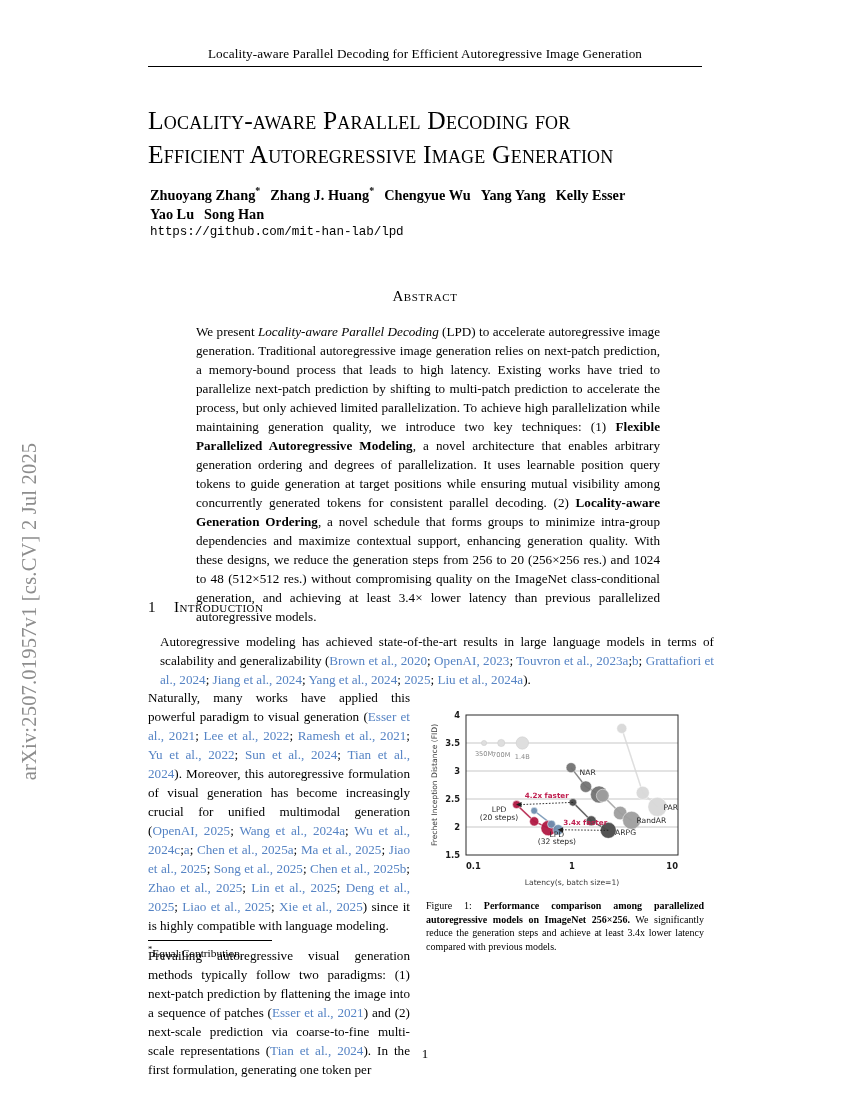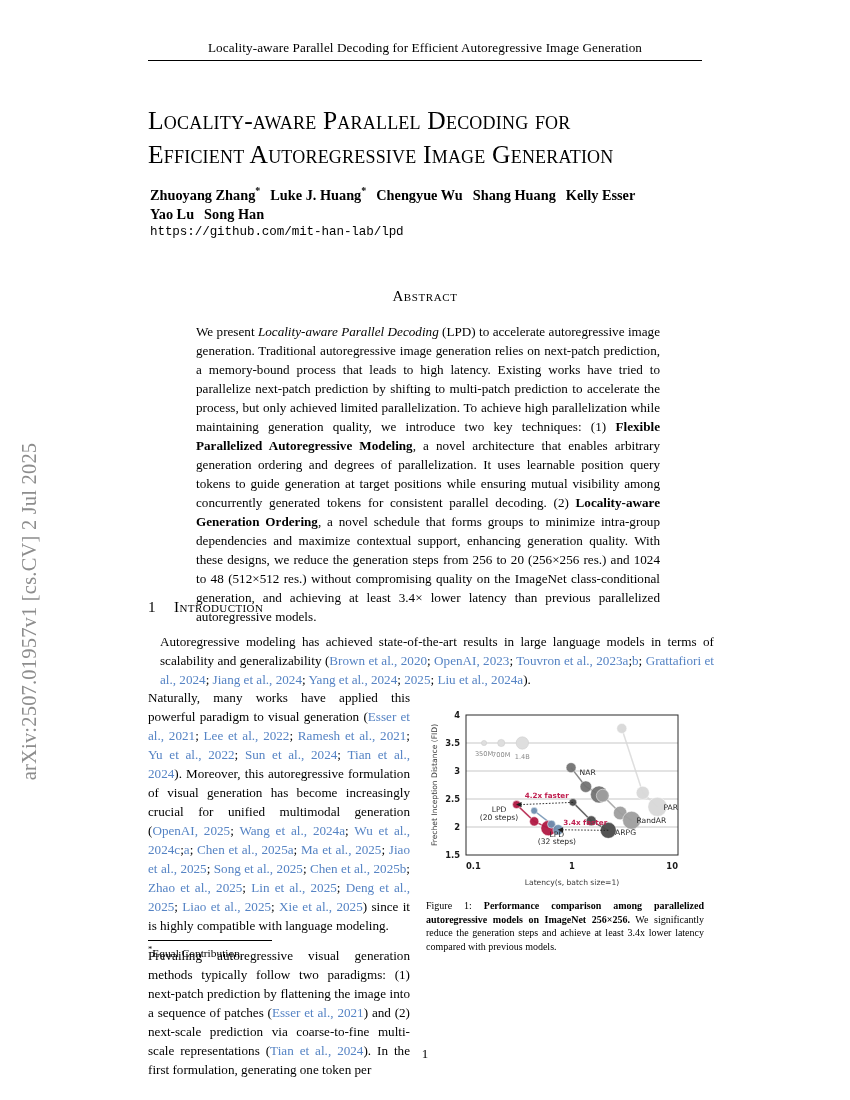--- a/index.html
+++ b/index.html
@@ -32,21 +32,21 @@
     letter-spacing: 0.2px;
     color: #8d8d8d;
     text-align: center;
     white-space: nowrap;
   }
 
   
   .runhead {
     position: absolute;
     left: 148px;
-    top: 40px;
+    top: 46px;
     width: 554px;
   }
   .runhead .rh-text {
     font-size: 13.2px;
     letter-spacing: 0.1px;
     text-align: center;
   }
   .runhead .rh-rule {
     margin-top: 4px;
     border-bottom: 1.1px solid #000;
@@ -235,21 +235,21 @@
     <div class="rh-text">Locality-aware Parallel Decoding for Efficient Autoregressive Image Generation</div>
     <div class="rh-rule"></div>
   </div>
 
   <div class="title">
     <div class="sc">Locality-aware Parallel Decoding for</div>
     <div class="sc">Efficient Autoregressive Image Generation</div>
   </div>
 
   <div class="authors">
-    <div class="auth-line" id="auth-line-1"><span>Zhuoyang Zhang</span><sup class="star">*</sup><span class="gap"></span><span>Luke J. Huang</span><sup class="star">*</sup><span class="gap"></span><span>Chengyue Wu</span><span class="gap"></span><span>Shang Huang</span><span class="gap"></span><span>Kelly Esser</span></div>
+    <div class="auth-line" id="auth-line-1"><span>Zhuoyang Zhang</span><sup class="star">*</sup><span class="gap"></span><span>Zhang J. Huang</span><sup class="star">*</sup><span class="gap"></span><span>Chengyue Wu</span><span class="gap"></span><span>Yang Yang</span><span class="gap"></span><span>Kelly Esser</span></div>
     <div class="auth-line" id="auth-line-2"><span>Yao Lu</span><span class="gap"></span><span>Song Han</span></div>
     <div class="url">https://github.com/mit-han-lab/lpd</div>
   </div>
 
   <div class="abs-head sc">Abstract</div>
   <div class="abstract" id="abstract-body"><span>We present </span><i>Locality-aware Parallel Decoding</i><span> (LPD) to accelerate autoregressive image generation. Traditional autoregressive image generation relies on next-patch prediction, a memory-bound process that leads to high latency. Existing works have tried to parallelize next-patch prediction by shifting to multi-patch prediction to accelerate the process, but only achieved limited parallelization. To achieve high parallelization while maintaining generation quality, we introduce two key techniques: (1) </span><b>Flexible Parallelized Autoregressive Modeling</b><span>, a novel architecture that enables arbitrary generation ordering and degrees of parallelization. It uses learnable position query tokens to guide generation at target positions while ensuring mutual visibility among concurrently generated tokens for consistent parallel decoding. (2) </span><b>Locality-aware Generation Ordering</b><span>, a novel schedule that forms groups to minimize intra-group dependencies and maximize contextual support, enhancing generation quality. With these designs, we reduce the generation steps from 256 to 20 (256×256 res.)  and 1024 to 48 (512×512 res.)  without compromising quality on the ImageNet class-conditional generation, and achieving at least 3.4× lower latency than previous parallelized autoregressive models.</span></div>
 
   <div class="sec-head">
     <span class="num">1</span><span class="sc">Introduction</span>
   </div>

